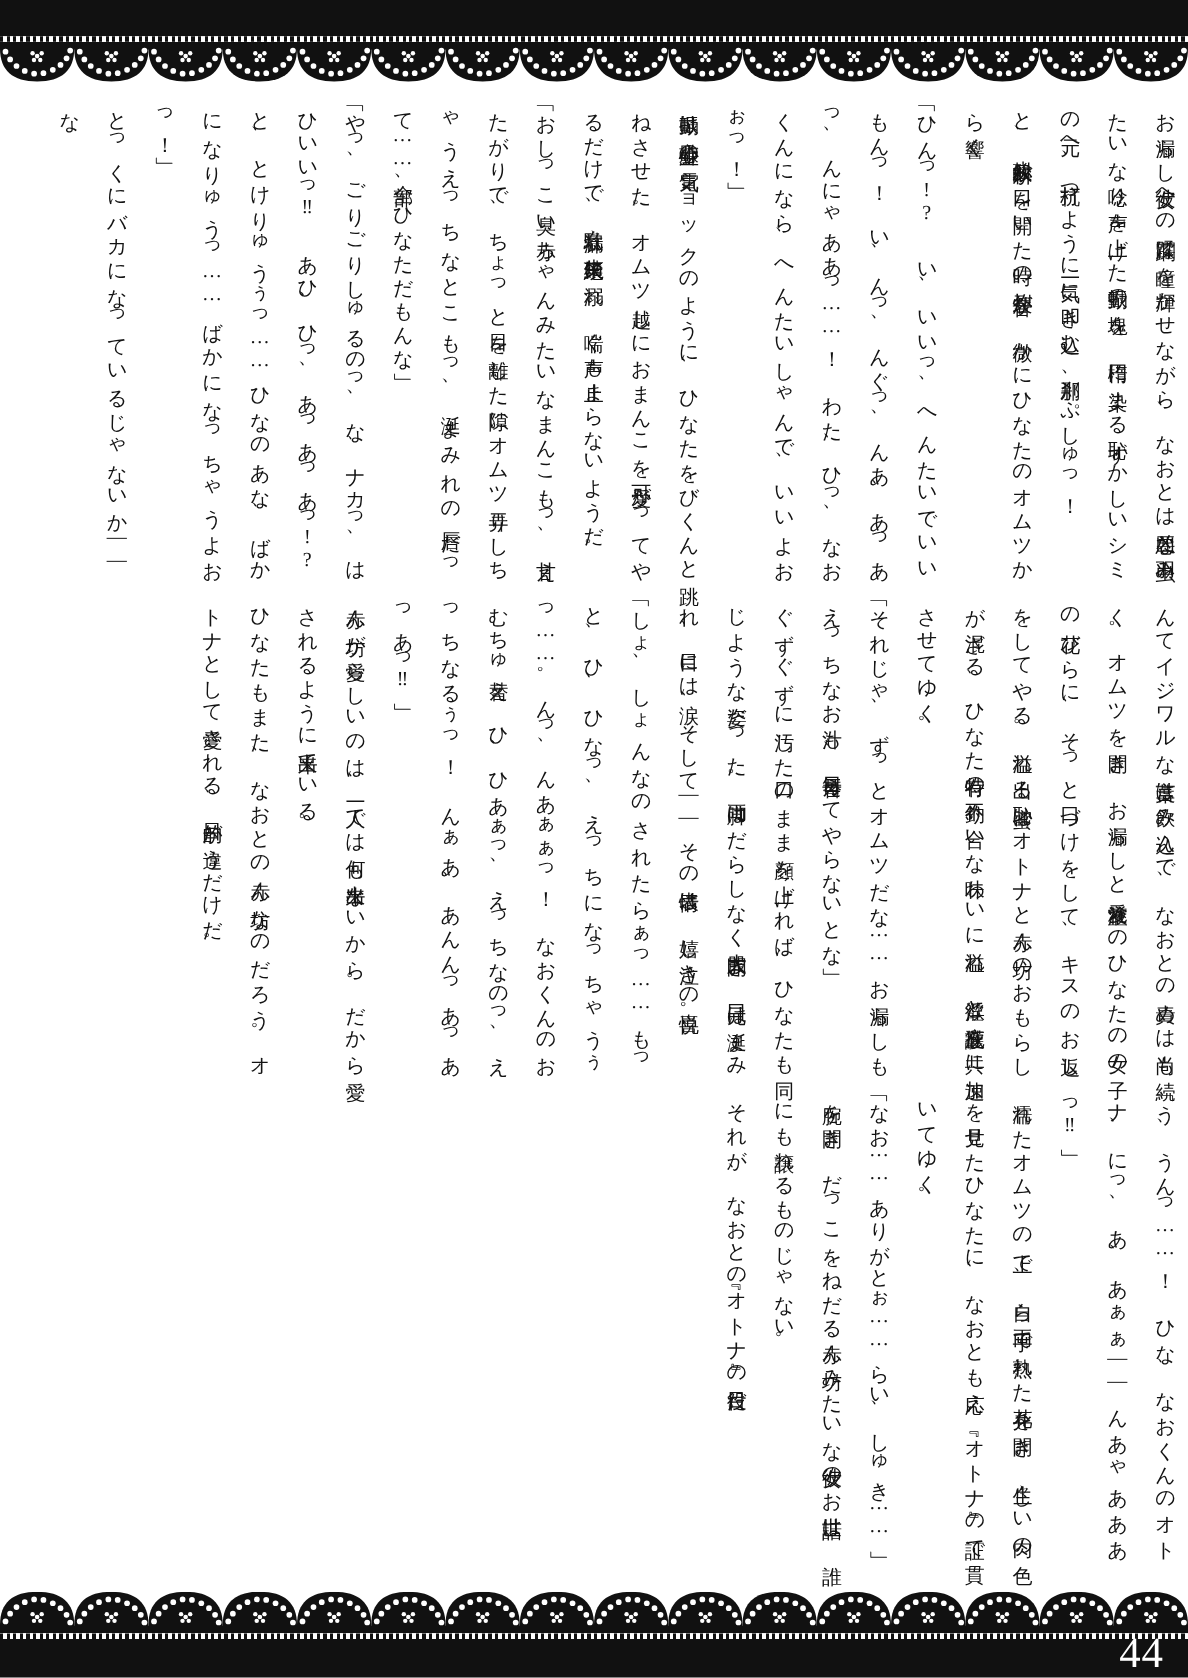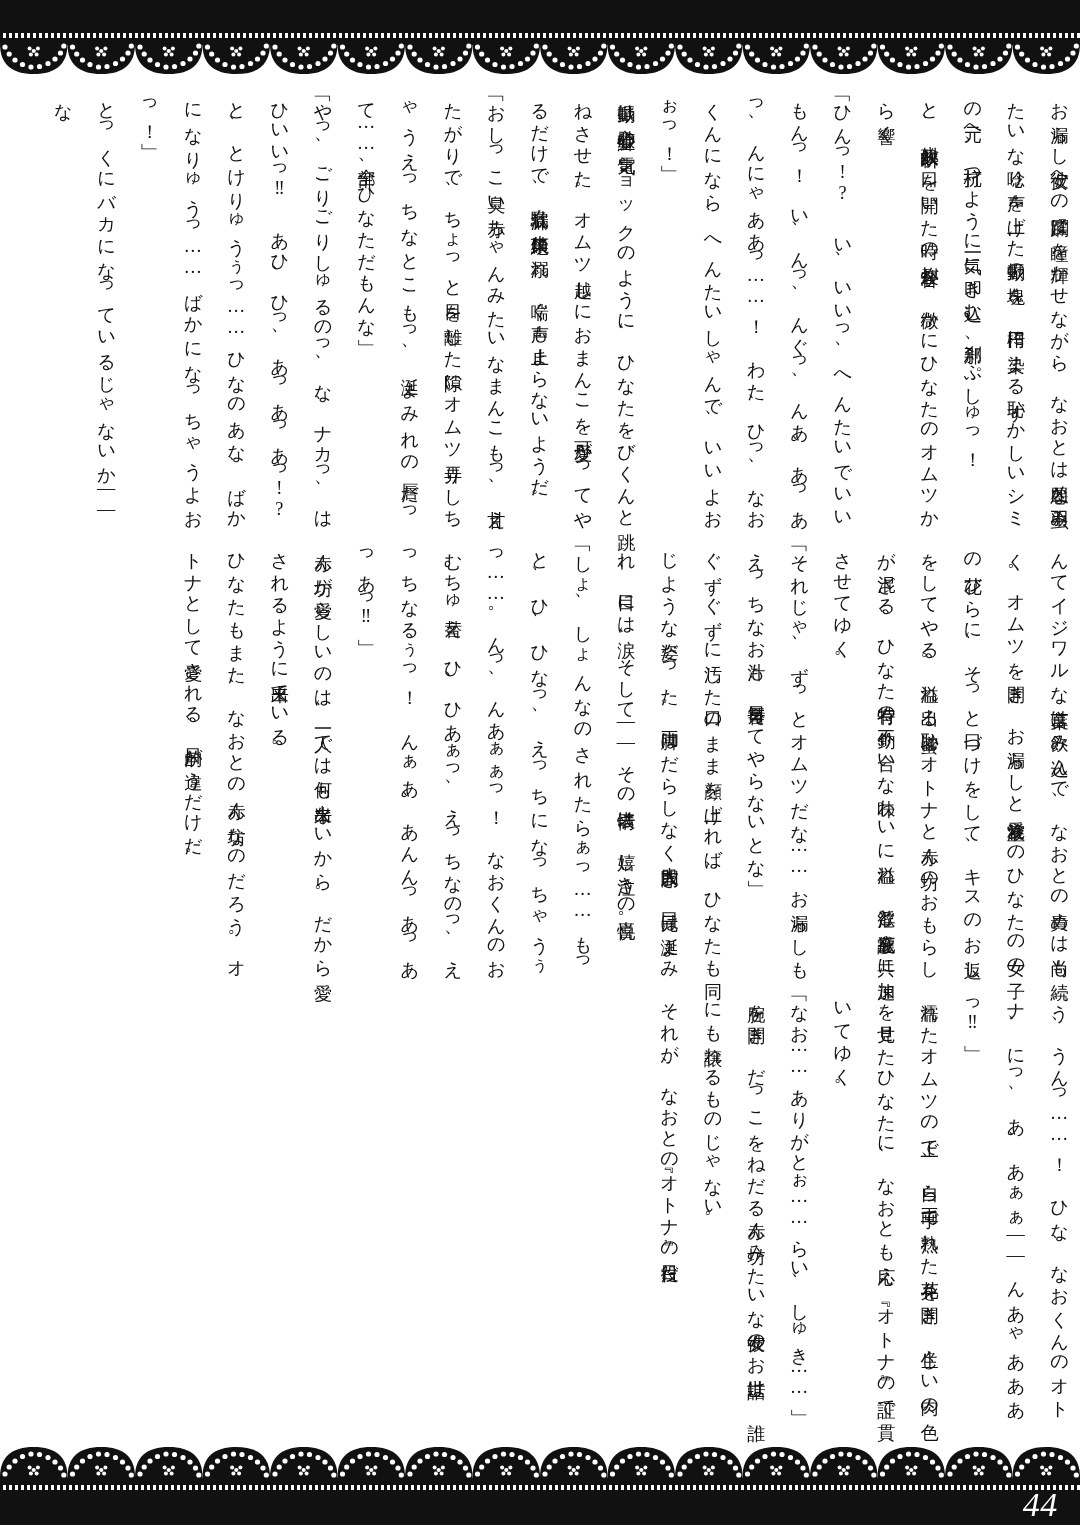--- a/index.html
+++ b/index.html
@@ -86,24 +86,23 @@
 
   .block p { margin:0; text-indent:1em; }
   .block p.noindent { text-indent:0; }
 
   
   #page-number {
     position:absolute;
     right:22px; bottom:3px;
     color:#ffffff;
     font-family:"Liberation Serif","DejaVu Serif",serif;
-    font-size:34px;
+    font-size:39px;
     line-height:1;
     letter-spacing:0.02em;
-    font-style:italic;
   }
 </style>
 </head>
 <body>
 
 <div id="page">
 
   <div class="band band-top"></div>
   <div class="dot-rule top"></div>
   <div class="lace top">

